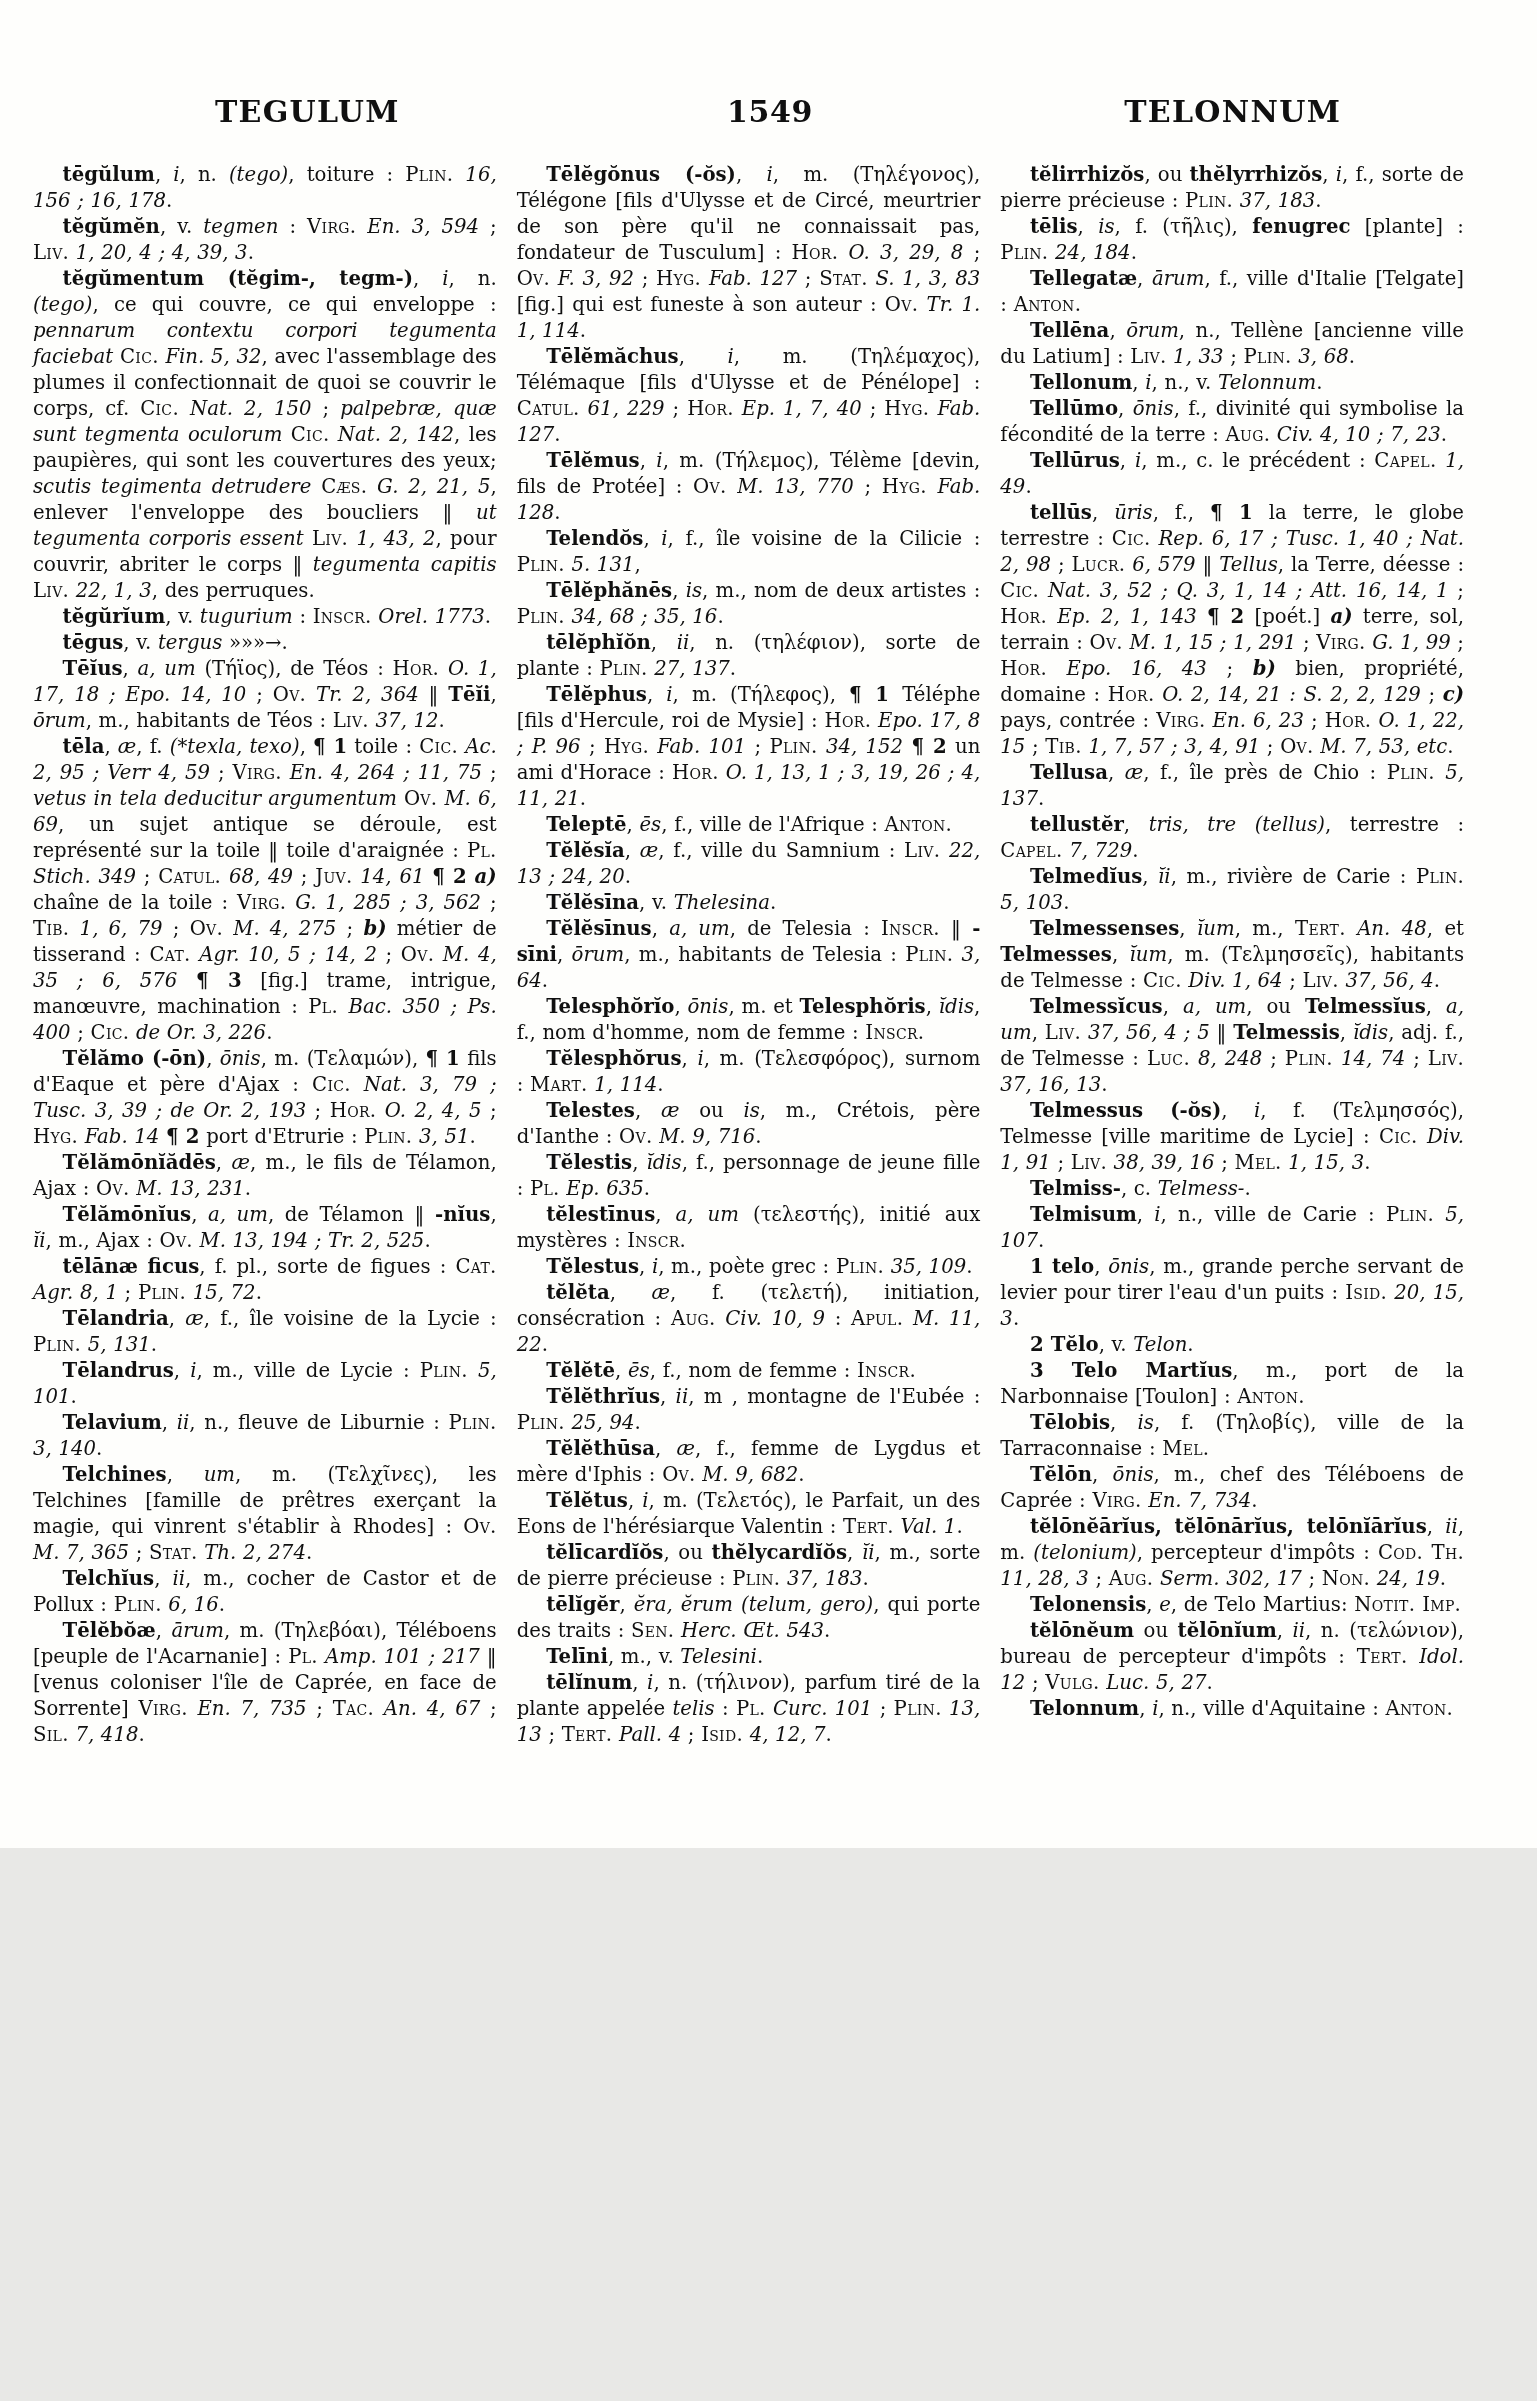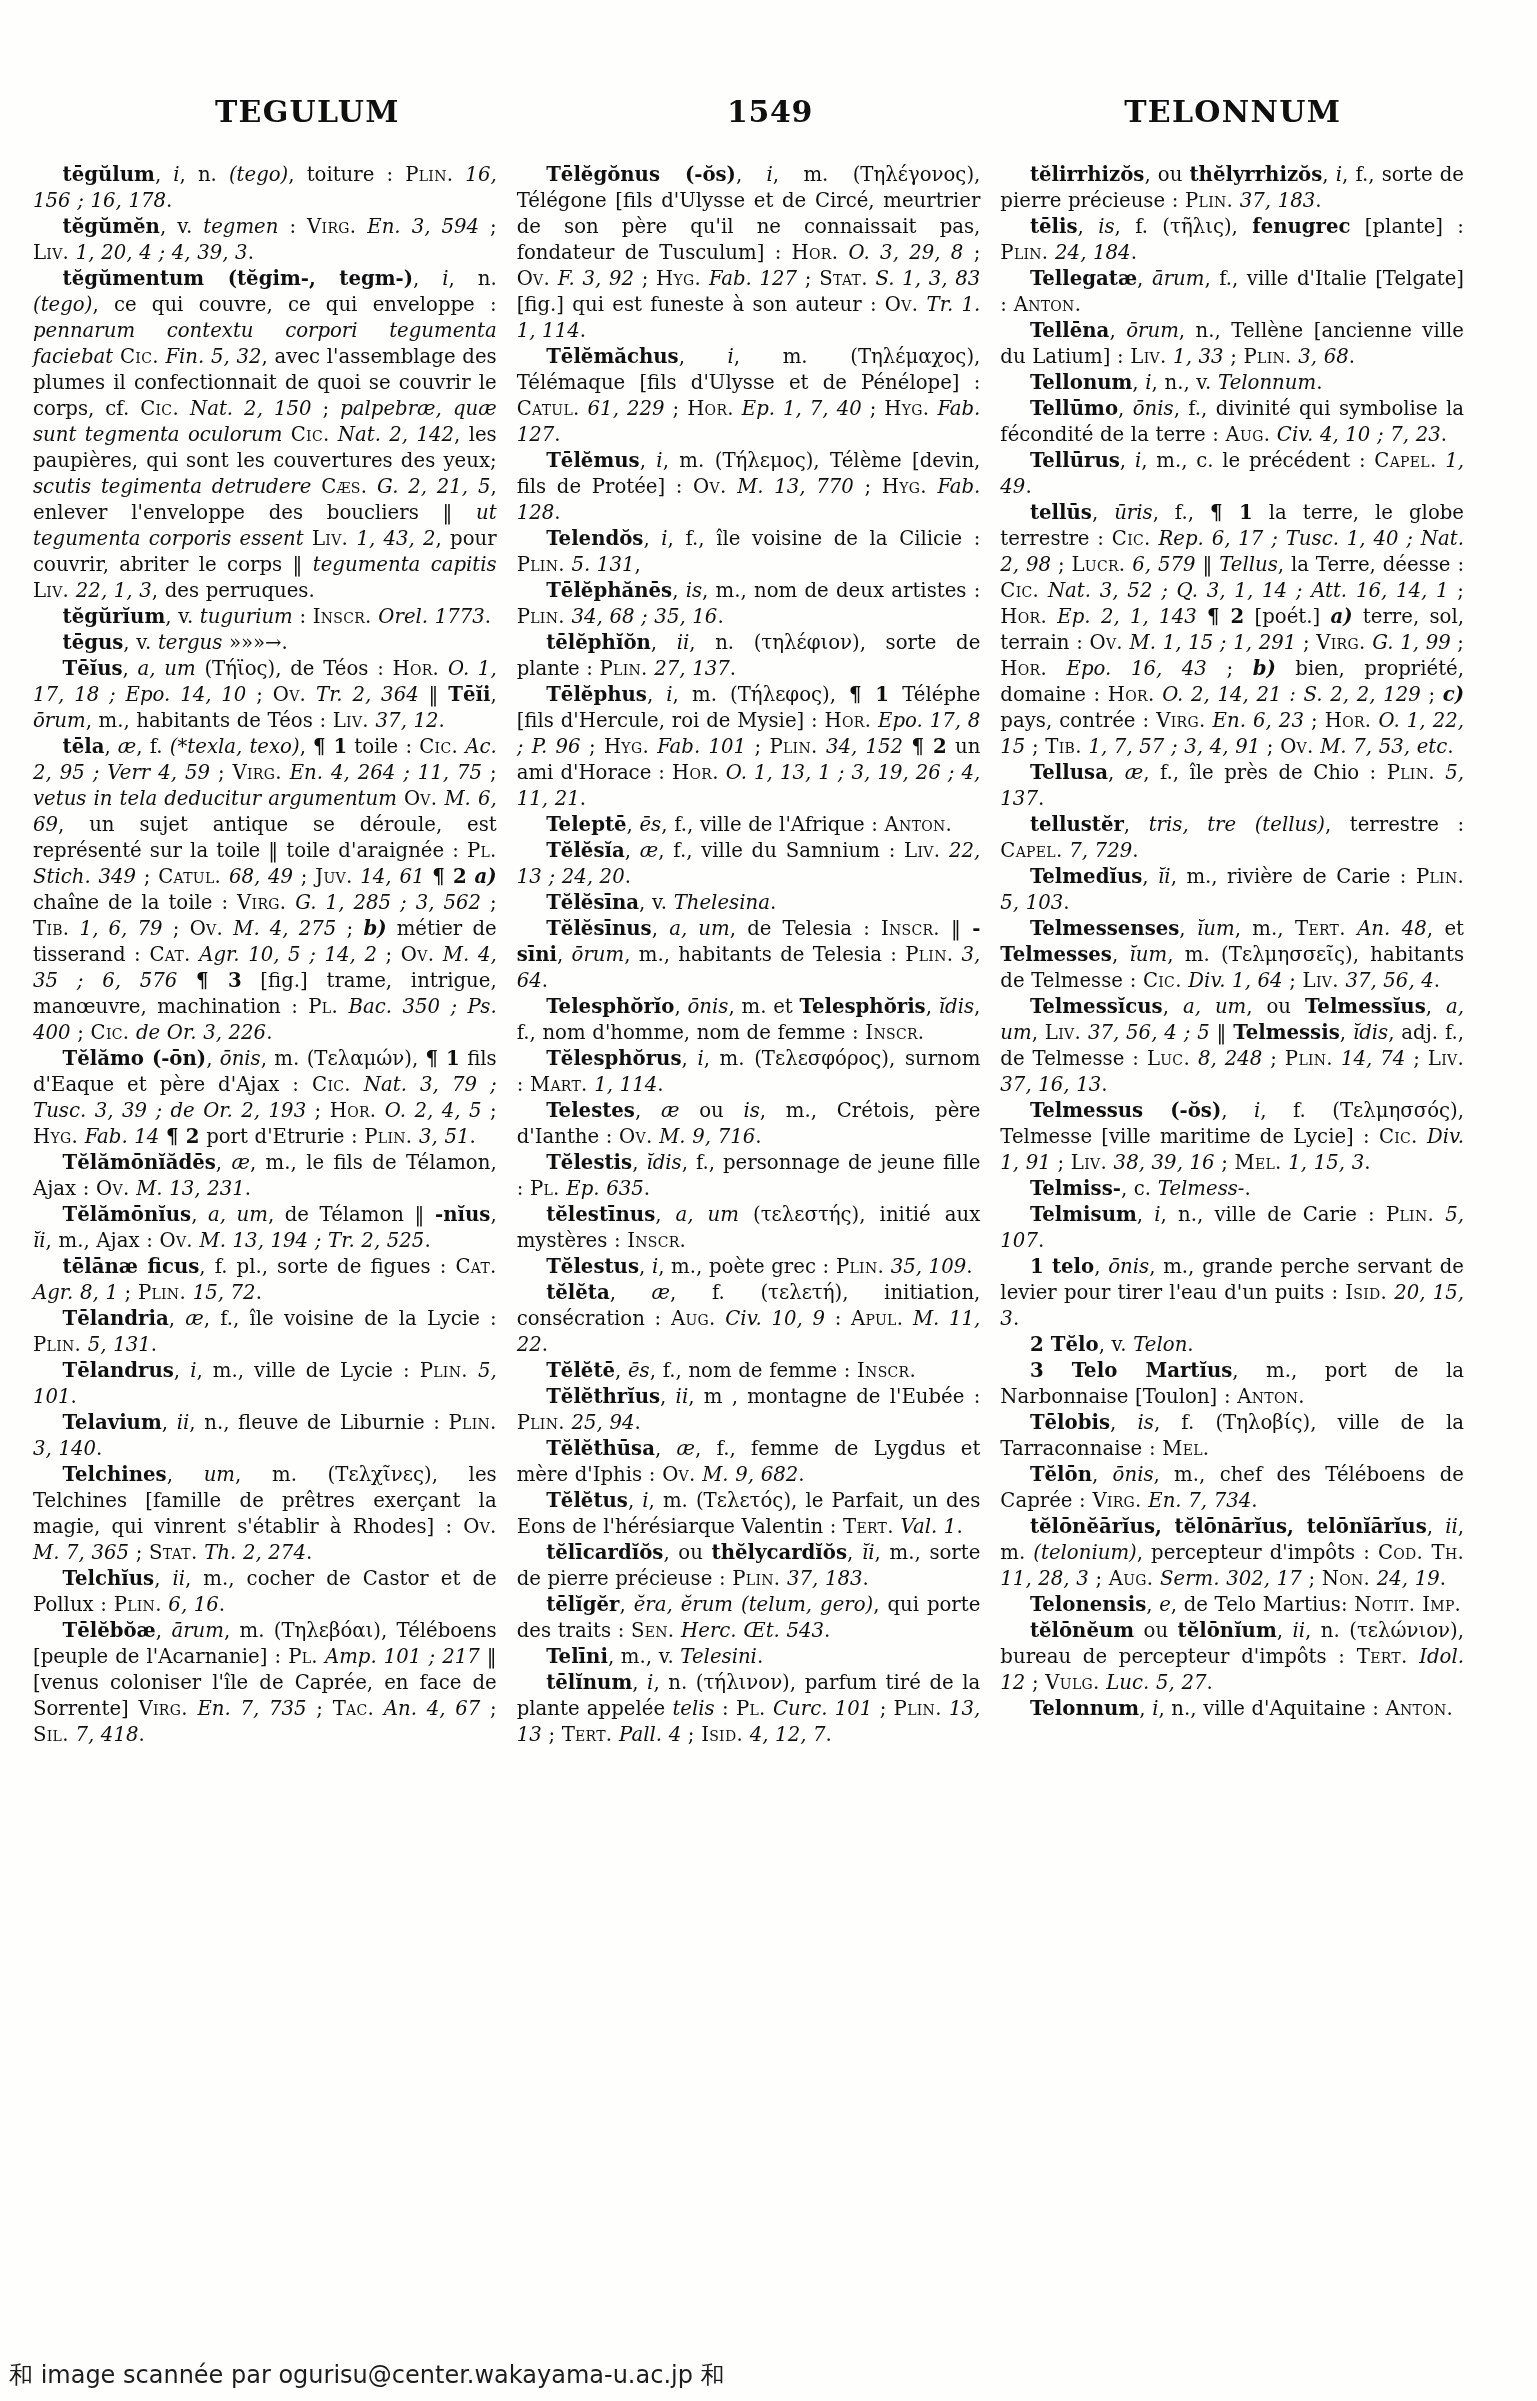--- a/index.html
+++ b/index.html
@@ -1,18 +1,18 @@
 <!DOCTYPE html>
 <html lang="fr" style="font-size:10px"><head>
 <meta charset="utf-8">
 <style>
   html,body { margin:0; padding:0; background:#e8e8e6; }
   .page {
     position:relative;
-    width:1537px; height:2401px;
+    width:1537px; height:1848px;
     margin:0 auto;
     background:#fefefc;
     color:#101010;
     font-family:"DejaVu Serif", serif;
     overflow:hidden;
   }
   .page-header {
     display:flex;
     padding:94px 73px 0 76px;
     align-items:baseline;
@@ -144,15 +144,14 @@
         <p class="entry"><span class="r-b">3 Telo Martĭus</span><span class="r-n">, m., port de la Narbonnaise [Toulon] : </span><span class="r-s">Anton.</span></p>
         <p class="entry"><span class="r-b">Tēlobis</span><span class="r-n">, </span><span class="r-i">is</span><span class="r-n">, f. (Τηλοβίς), ville de la Tarraconnaise : </span><span class="r-s">Mel.</span></p>
         <p class="entry"><span class="r-b">Tĕlōn</span><span class="r-n">, </span><span class="r-i">ōnis</span><span class="r-n">, m., chef des Téléboens de Caprée : </span><span class="r-s">Virg.</span><span class="r-i"> En. 7, 734</span><span class="r-n">.</span></p>
         <p class="entry"><span class="r-b">tĕlōnĕārĭus, tĕlōnārĭus, telōnĭārĭus</span><span class="r-n">, </span><span class="r-i">ii</span><span class="r-n">, m. </span><span class="r-i">(telonium)</span><span class="r-n">, percepteur d'impôts : </span><span class="r-s">Cod. Th.</span><span class="r-i"> 11, 28, 3</span><span class="r-n"> ; </span><span class="r-s">Aug.</span><span class="r-i"> Serm. 302, 17</span><span class="r-n"> ; </span><span class="r-s">Non.</span><span class="r-i"> 24, 19</span><span class="r-n">.</span></p>
         <p class="entry"><span class="r-b">Telonensis</span><span class="r-n">, </span><span class="r-i">e</span><span class="r-n">, de Telo Martius: </span><span class="r-s">Notit. Imp.</span></p>
         <p class="entry"><span class="r-b">tĕlōnĕum</span><span class="r-n"> ou </span><span class="r-b">tĕlōnĭum</span><span class="r-n">, </span><span class="r-i">ii</span><span class="r-n">, n. (τελώνιον), bureau de percepteur d'impôts : </span><span class="r-s">Tert.</span><span class="r-i"> Idol. 12</span><span class="r-n"> ; </span><span class="r-s">Vulg.</span><span class="r-i"> Luc. 5, 27</span><span class="r-n">.</span></p>
         <p class="entry"><span class="r-b">Telonnum</span><span class="r-n">, </span><span class="r-i">i</span><span class="r-n">, n., ville d'Aquitaine : </span><span class="r-s">Anton.</span></p>
       </div>
   </div>
 
-  <div class="scan-credit">和 image scannée par ogurisu@center.wakayama-u.ac.jp 和</div>
 </div>
 
 
 </body></html>

